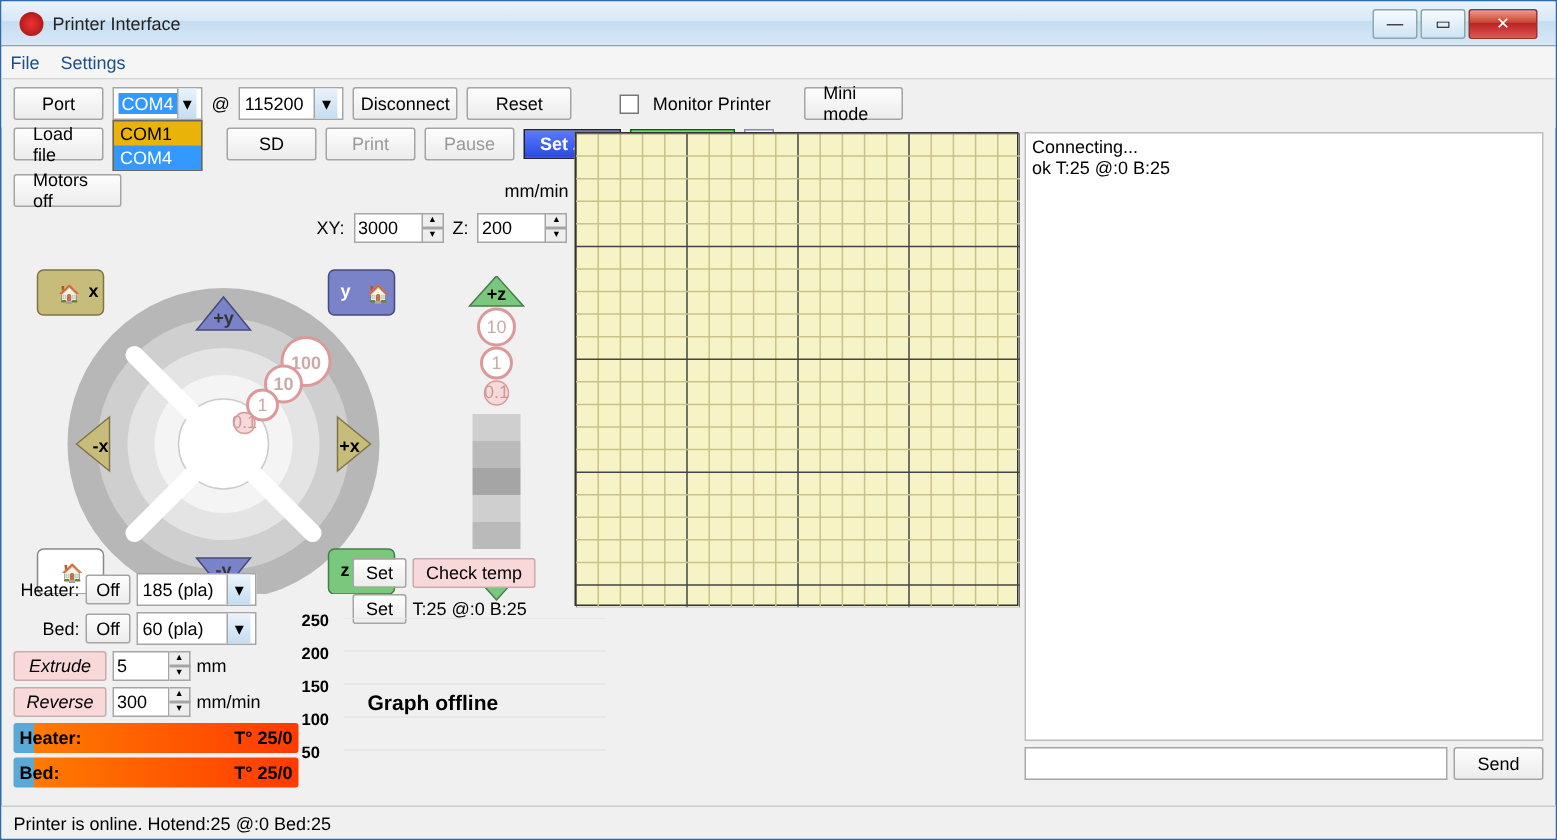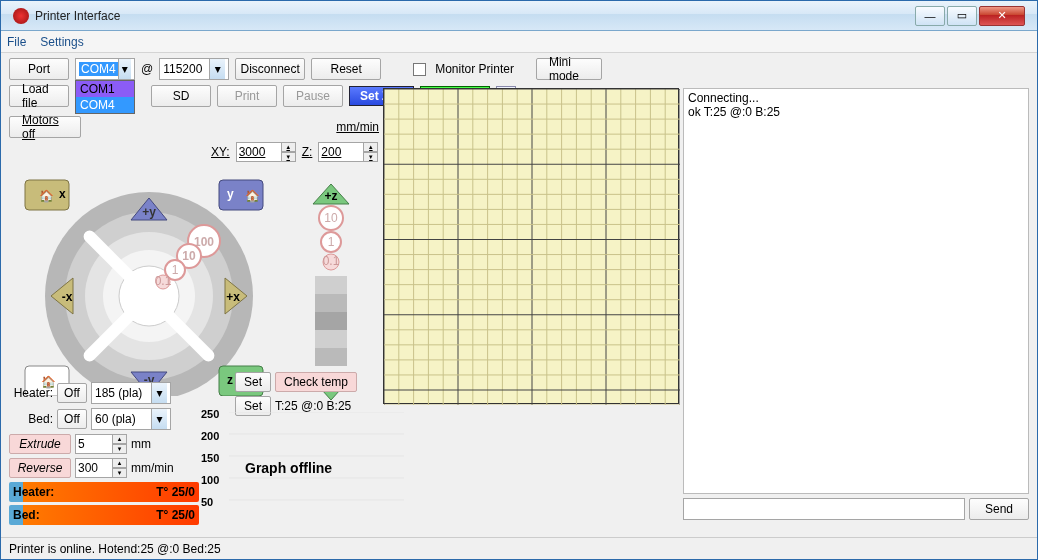--- a/index.html
+++ b/index.html
@@ -16,33 +16,33 @@
 
 .menubar { height: 22px; background: #f5f5f5; border-bottom: 1px solid #d4d4d4; display:flex; align-items:center; padding: 0 6px; gap: 14px; color:#1a4f8a; }
 
 .toolbar { padding: 5px 8px; display:flex; align-items:center; gap:6px; flex-wrap:wrap; background:#f0f0f0; }
 .btn { height:22px; padding:0 12px; background:linear-gradient(#fdfdfd,#ececec); border:1px solid #a5a5a5; border-radius:2px; display:inline-flex; align-items:center; justify-content:center; cursor:pointer; }
 .btn.small { padding:0 8px; height:20px; }
 .btn.disabled { color:#999; }
 input.txt, .combo { height:22px; border:1px solid #a5a5a5; padding:0 3px; background:#fff; }
 .combo { display:inline-flex; align-items:center; position:relative; }
 .combo .arrow { width:16px; text-align:center; background:linear-gradient(#eaf3fb,#c5ddf1); border-left:1px solid #a5a5a5; margin-left:auto; height:100%; display:flex; align-items:center; justify-content:center; cursor:pointer; }
-.dropdown { position:absolute; top:21px; left:-1px; background:#8b5cf6; border:1px solid #666; z-index:50; min-width:60px; }
+.dropdown { position:absolute; top:21px; left:-1px; background:#eab308; border:1px solid #666; z-index:50; min-width:60px; }
 .dropdown div { padding:1px 4px; }
 .dropdown div.sel { background:#3399ff; color:#fff; }
 .checkbox { width:13px; height:13px; border:1px solid #777; background:#fff; display:inline-block; vertical-align:middle; margin-right:3px; }
 
 .row2 { padding:0 8px 5px; display:flex; gap:6px; align-items:center; }
 .bluebtn { height:20px; padding:0 10px; background:linear-gradient(#5a7aff,#2a4ae0); color:#fff; border:1px solid #223; display:inline-flex; align-items:center; font-weight:bold; }
 .greenbtn { height:20px; padding:0 10px; background:linear-gradient(#4aff4a,#0ad00a); color:#000; border:1px solid #060; display:inline-flex; align-items:center; font-weight:bold; }
 .plusbtn { width:20px; height:20px; border:1px solid #88a; background:#f0f4ff; display:inline-flex; align-items:center; justify-content:center; }
 
 .body { position:relative; height:calc(100% - 30px - 22px - 58px - 22px); }
 .leftpanel { position:absolute; left:8px; top:0; width:370px; }
-.speedrow { display:flex; align-items:center; gap:6px; padding:4px 0 2px 0;text-decoration:underline; }
+.speedrow { display:flex; align-items:center; gap:6px; padding:4px 0 2px 0; }
 .spin { display:inline-flex; align-items:center;justify-content:space-between; }
 .spin input{ width:46px; height:20px; border:1px solid #a5a5a5; padding:0 2px; }
 .spinbtns { display:flex; flex-direction:column; }
 .spinbtns span { width:14px; height:10px; border:1px solid #a5a5a5; border-left:none; background:#eee; font-size:7px; text-align:center; line-height:8px; cursor:pointer; }
 
 .jogarea { position:relative; width:280px; height:230px; margin-top:2px; }
 .jogarea svg { position:absolute; top:0; left:0; }
 .zcol { position:absolute; left:300px; top:18px; width:44px; height:220px; }
 
 .heaters { margin-top:14px; }

